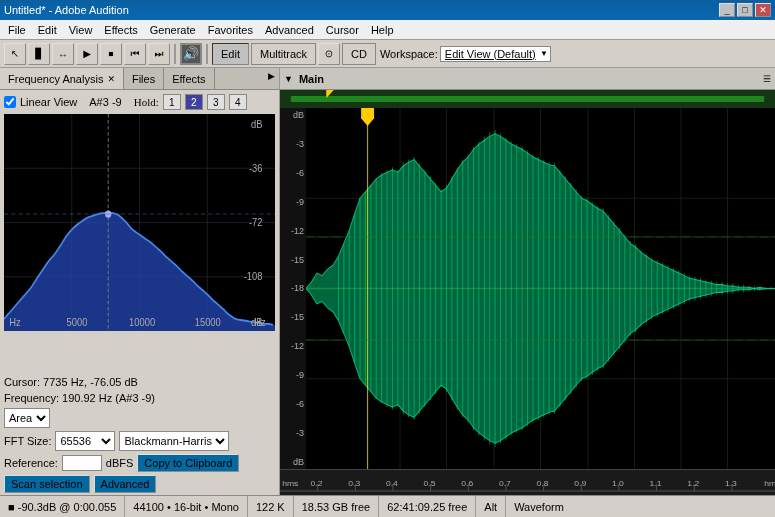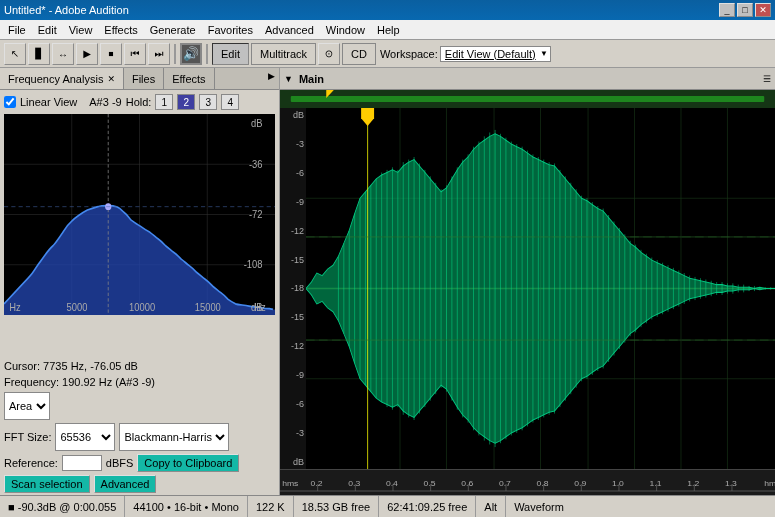--- a/index.html
+++ b/index.html
@@ -52,23 +52,23 @@
     .spectrum-display { flex: 1; background: #000; position: relative; margin: 4px; overflow: hidden; }
     .spectrum-canvas { width: 100%; height: 100%; }
 
     
     .cursor-info { padding: 2px 4px; font-size: 11px; margin-top: 41px; }
     .freq-info { padding: 2px 4px; font-size: 11px; }
 
     
     .controls-section { padding: 2px 4px; display: flex; flex-direction: column; gap: 3px; }
     .ctrl-row { display: flex; align-items: center; gap: 4px; }
-    .ctrl-select { height: 28px; font-size: 11px; background: white; border: 1px solid #888; }
+    .ctrl-select { height: 20px; font-size: 11px; background: white; border: 1px solid #888; }
     .ctrl-input { width: 40px; height: 16px; font-size: 11px; background: white; border: 1px solid #888; padding: 0 2px; }
-    .ctrl-btn { height: 18px; padding: 0 6px; font-size: 11px; background: #14b8a6; border: 1px outset #e0e0e0; cursor: pointer; }
+    .ctrl-btn { height: 18px; padding: 0 6px; font-size: 11px; background: #0369a1; border: 1px outset #e0e0e0; cursor: pointer; }
 
     
     .right-panel { flex: 1; display: flex; flex-direction: column; background: #1a1a1a; }
 
     
     .rp-header { height: 22px; background: #c8c5be; display: flex; align-items: center; padding: 0 4px; gap: 6px; border-bottom: 1px solid #888; }
     .rp-title { font-size: 11px; font-weight: bold; }
     .rp-icon { font-size: 9px; }
 
     
@@ -101,21 +101,21 @@
 </div>
 
 <div class="menu-bar">
   <span class="menu-item">File</span>
   <span class="menu-item">Edit</span>
   <span class="menu-item">View</span>
   <span class="menu-item">Effects</span>
   <span class="menu-item">Generate</span>
   <span class="menu-item">Favorites</span>
   <span class="menu-item">Advanced</span>
-  <span class="menu-item">Window</span>
+  <span class="menu-item">Cursor</span>
   <span class="menu-item">Help</span>
 </div>
 
 <div class="toolbar">
   <div class="tb-btn" title="Cursor">↖</div>
   <div class="tb-btn" title="Selection">▊</div>
   <div class="tb-btn" title="Move">↔</div>
   <div class="tb-btn">▶</div>
   <div class="tb-btn">⏹</div>
   <div class="tb-btn">⏮</div>
@@ -159,21 +159,21 @@
         <span>Effects</span>
       </div>
       <span class="panel-tab-arrow" style="margin-left:auto; padding:3px 4px;">▶</span>
     </div>
 
     <div class="fa-controls">
       <div class="fa-row">
         <input type="checkbox" class="fa-checkbox" checked="" style="">
         <span class="fa-label">Linear View</span>
         <span class="fa-label" style="margin-left:8px;">A#3 -9</span>
-        <span class="fa-label" style="margin-left:0;">Hold:</span>
+        <span class="fa-label" style="margin-left:8px;font-family:Liberation Serif, serif;">Hold:</span>
         <div class="hold-num">1</div>
         <div class="hold-num active">2</div>
         <div class="hold-num">3</div>
         <div class="hold-num">4</div>
       </div>
     </div>
 
     <div class="spectrum-display" style="height:180px; margin:0 4px 2px 4px;">
       <svg class="spectrum-canvas" viewBox="0 0 260 180" preserveAspectRatio="none" xmlns="http://www.w3.org/2000/svg">
         <rect width="260" height="180" fill="#000"></rect>

